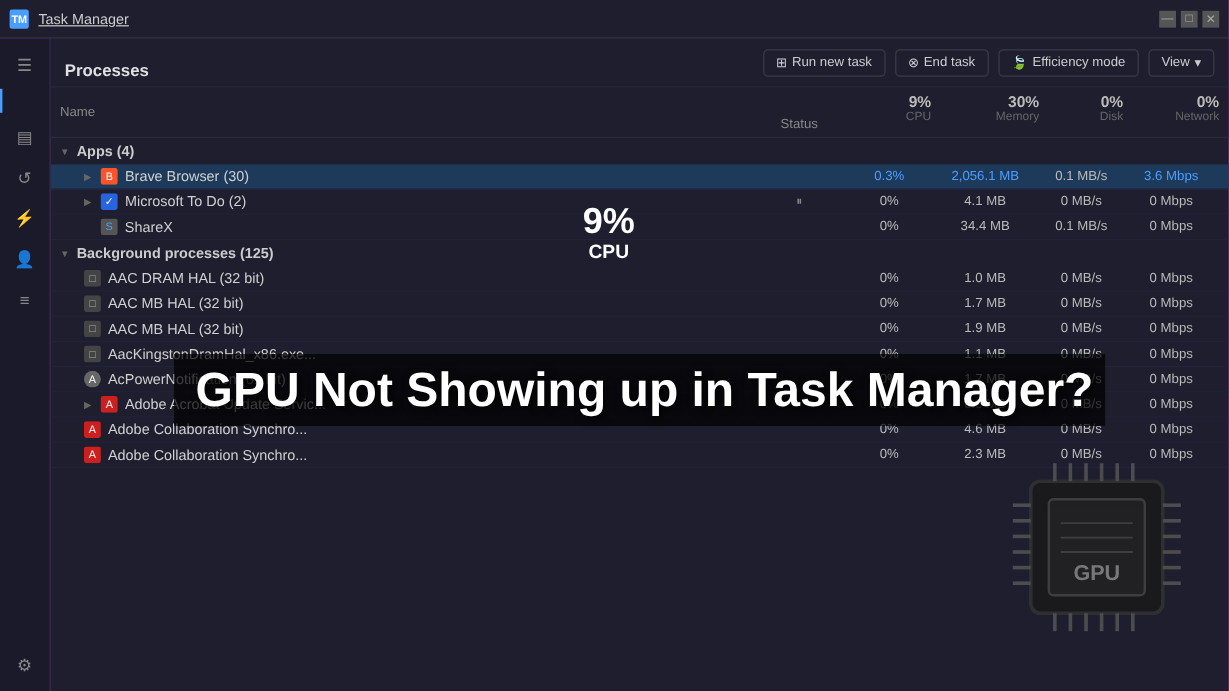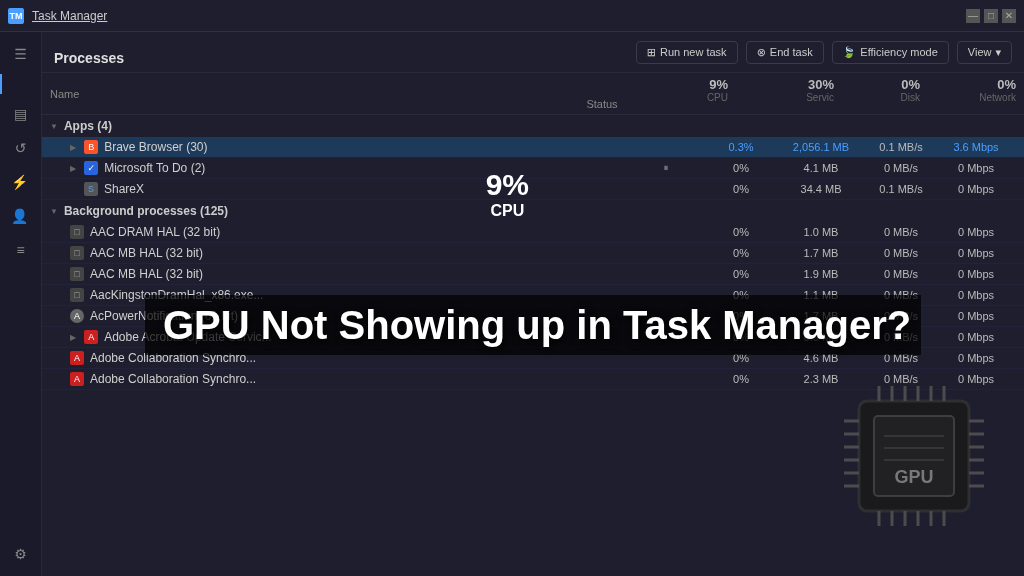--- a/index.html
+++ b/index.html
@@ -118,21 +118,20 @@
 
     
     .table-header {
       display: grid;
       grid-template-columns: 1fr 80px 70px 90px 70px 80px;
       padding: 4px 8px;
       background: #1e1e2e;
       border-bottom: 1px solid #2a2a3a;
       font-size: 11px;
       color: #888;
-      gap: 16px;
     }
     .col-right { text-align: right; }
     .col-center { text-align: center; margin-top: 21px; }
 
     .col-header-group {
       display: flex;
       flex-direction: column;
       align-items: flex-end;
     }
     .col-percent { font-size: 13px; font-weight: 600; color: #bbb; }
@@ -299,21 +298,21 @@
 
         <div class="table-header">
           <div style="display:flex;align-items:center;gap:4px;">Name</div>
           <div class="col-center">Status</div>
           <div class="col-header-group col-right">
             <span class="col-percent">9%</span>
             <span class="col-label">CPU</span>
           </div>
           <div class="col-header-group col-right">
             <span class="col-percent">30%</span>
-            <span class="col-label">Servic</span>
+            <span class="col-label">Memory</span>
           </div>
           <div class="col-header-group col-right">
             <span class="col-percent">0%</span>
             <span class="col-label">Disk</span>
           </div>
           <div class="col-header-group col-right">
             <span class="col-percent">0%</span>
             <span class="col-label">Network</span>
           </div>
         </div>

